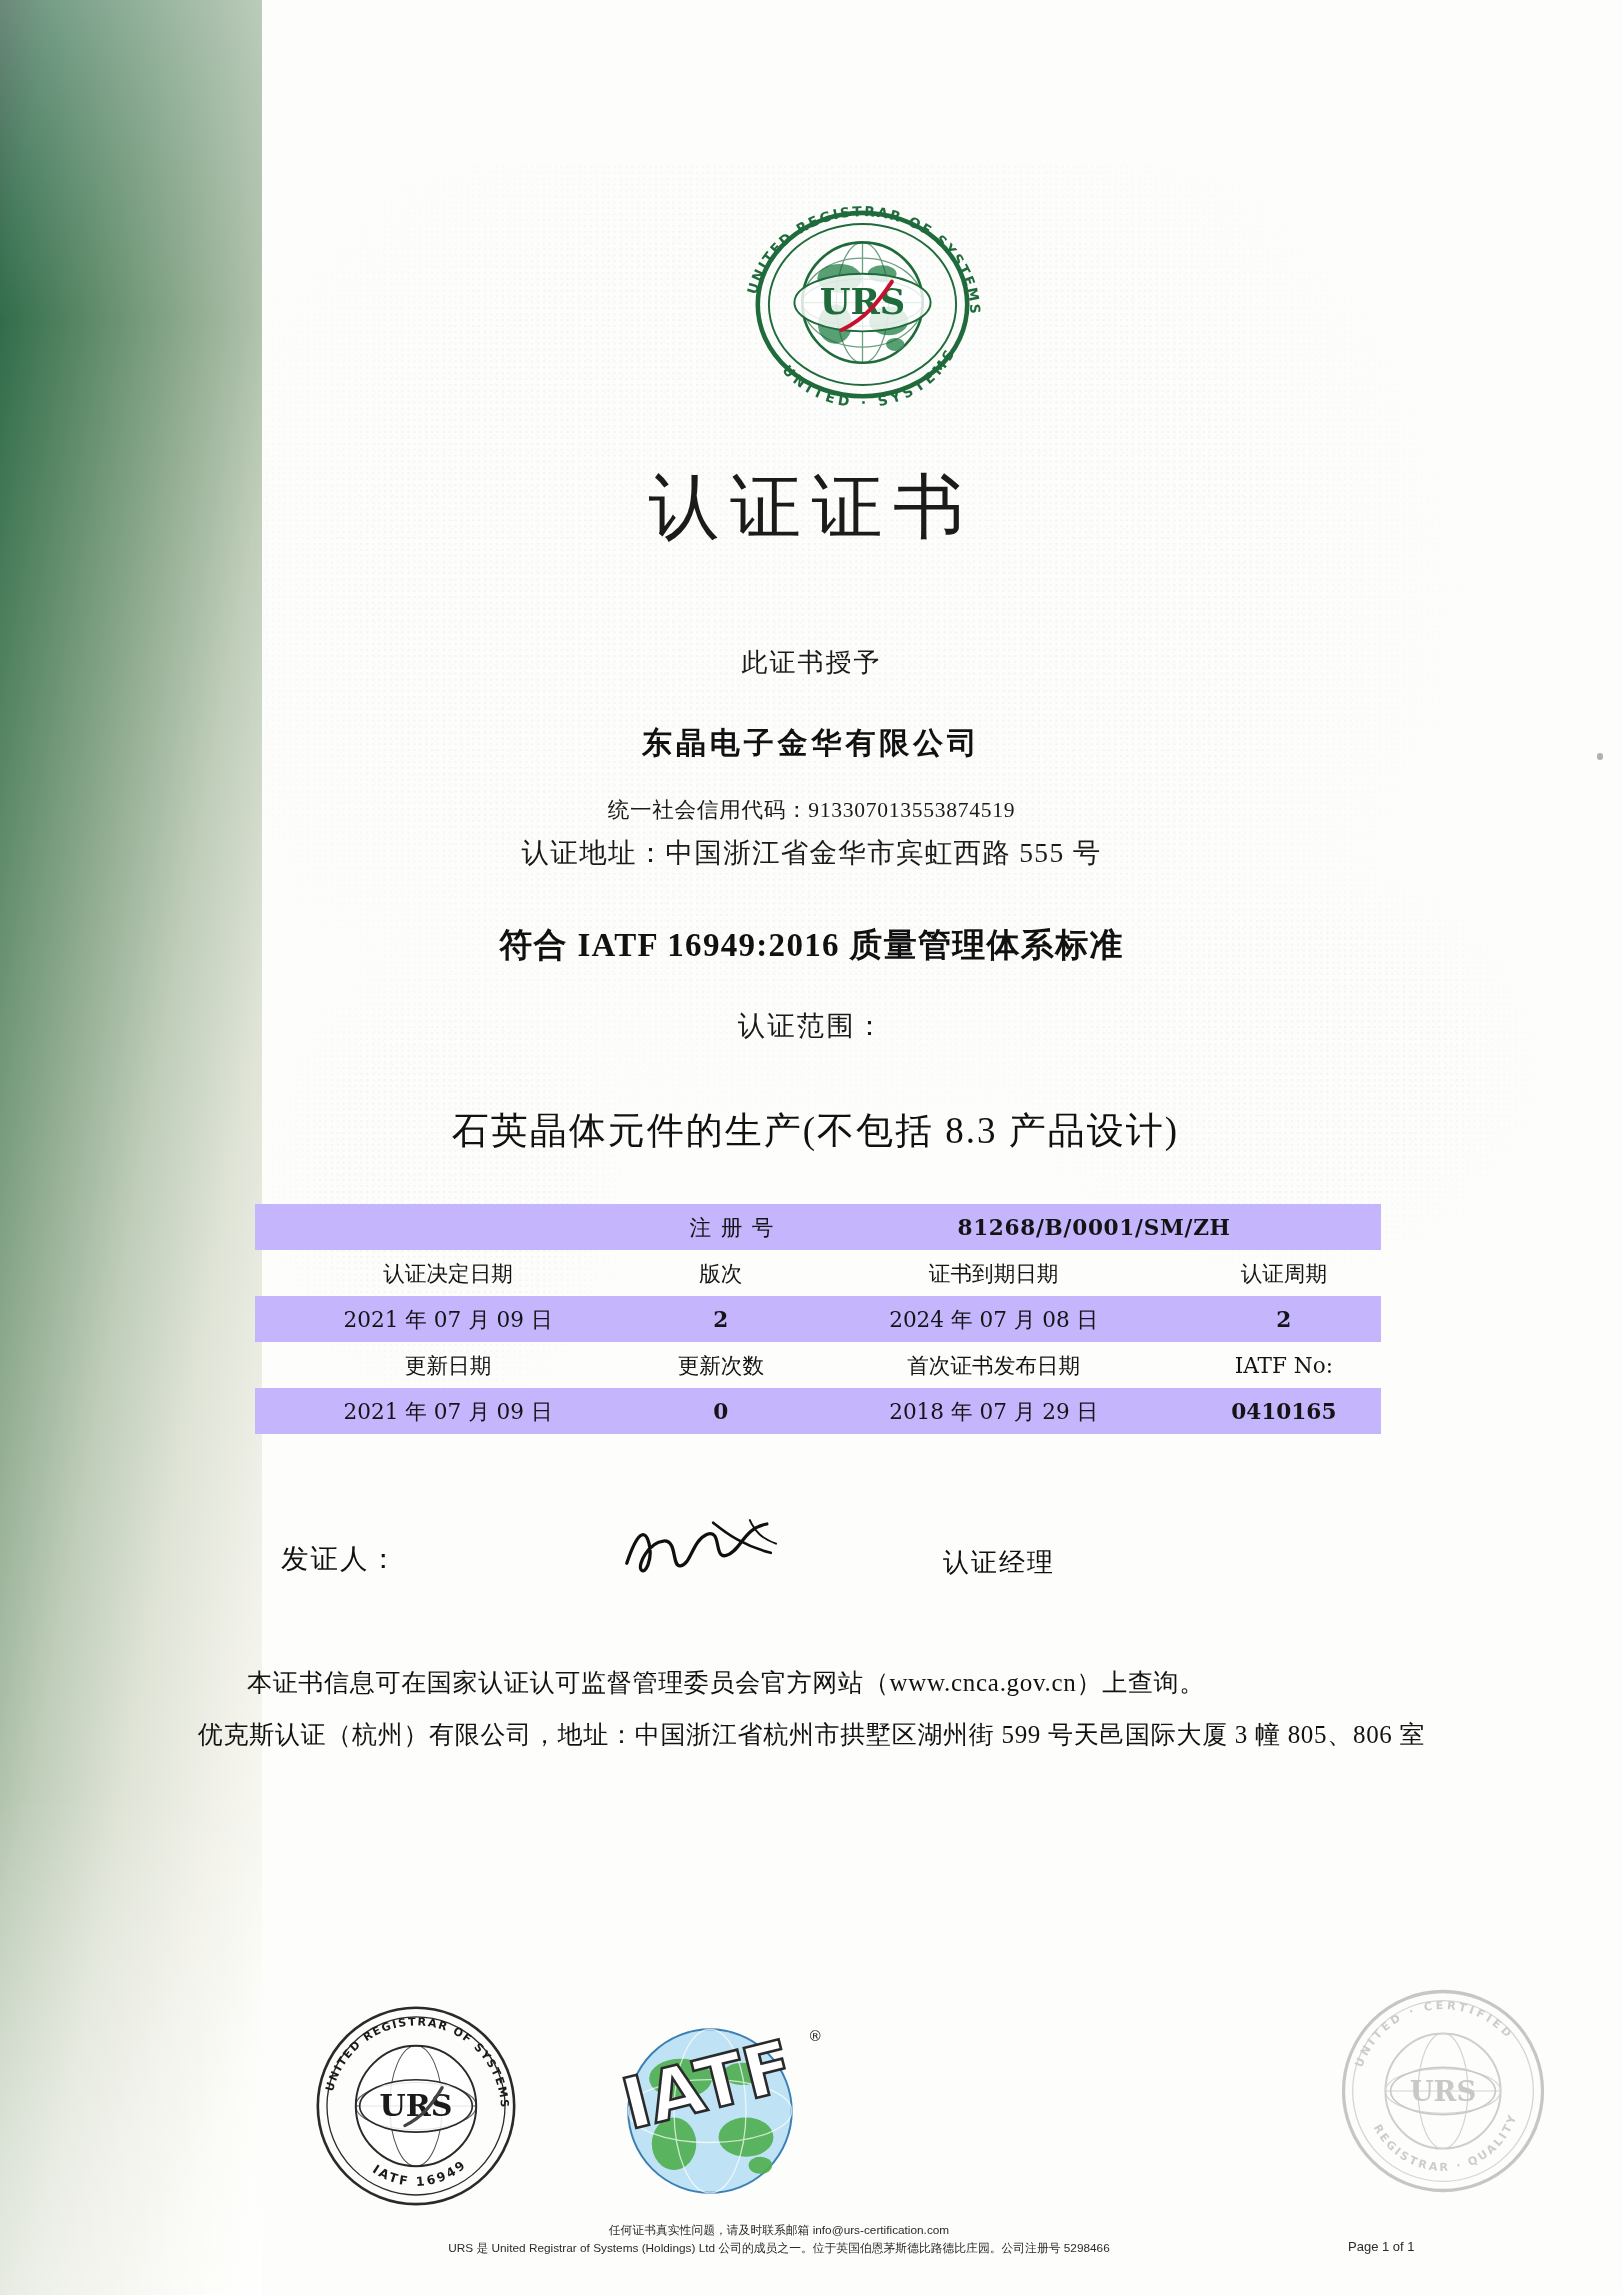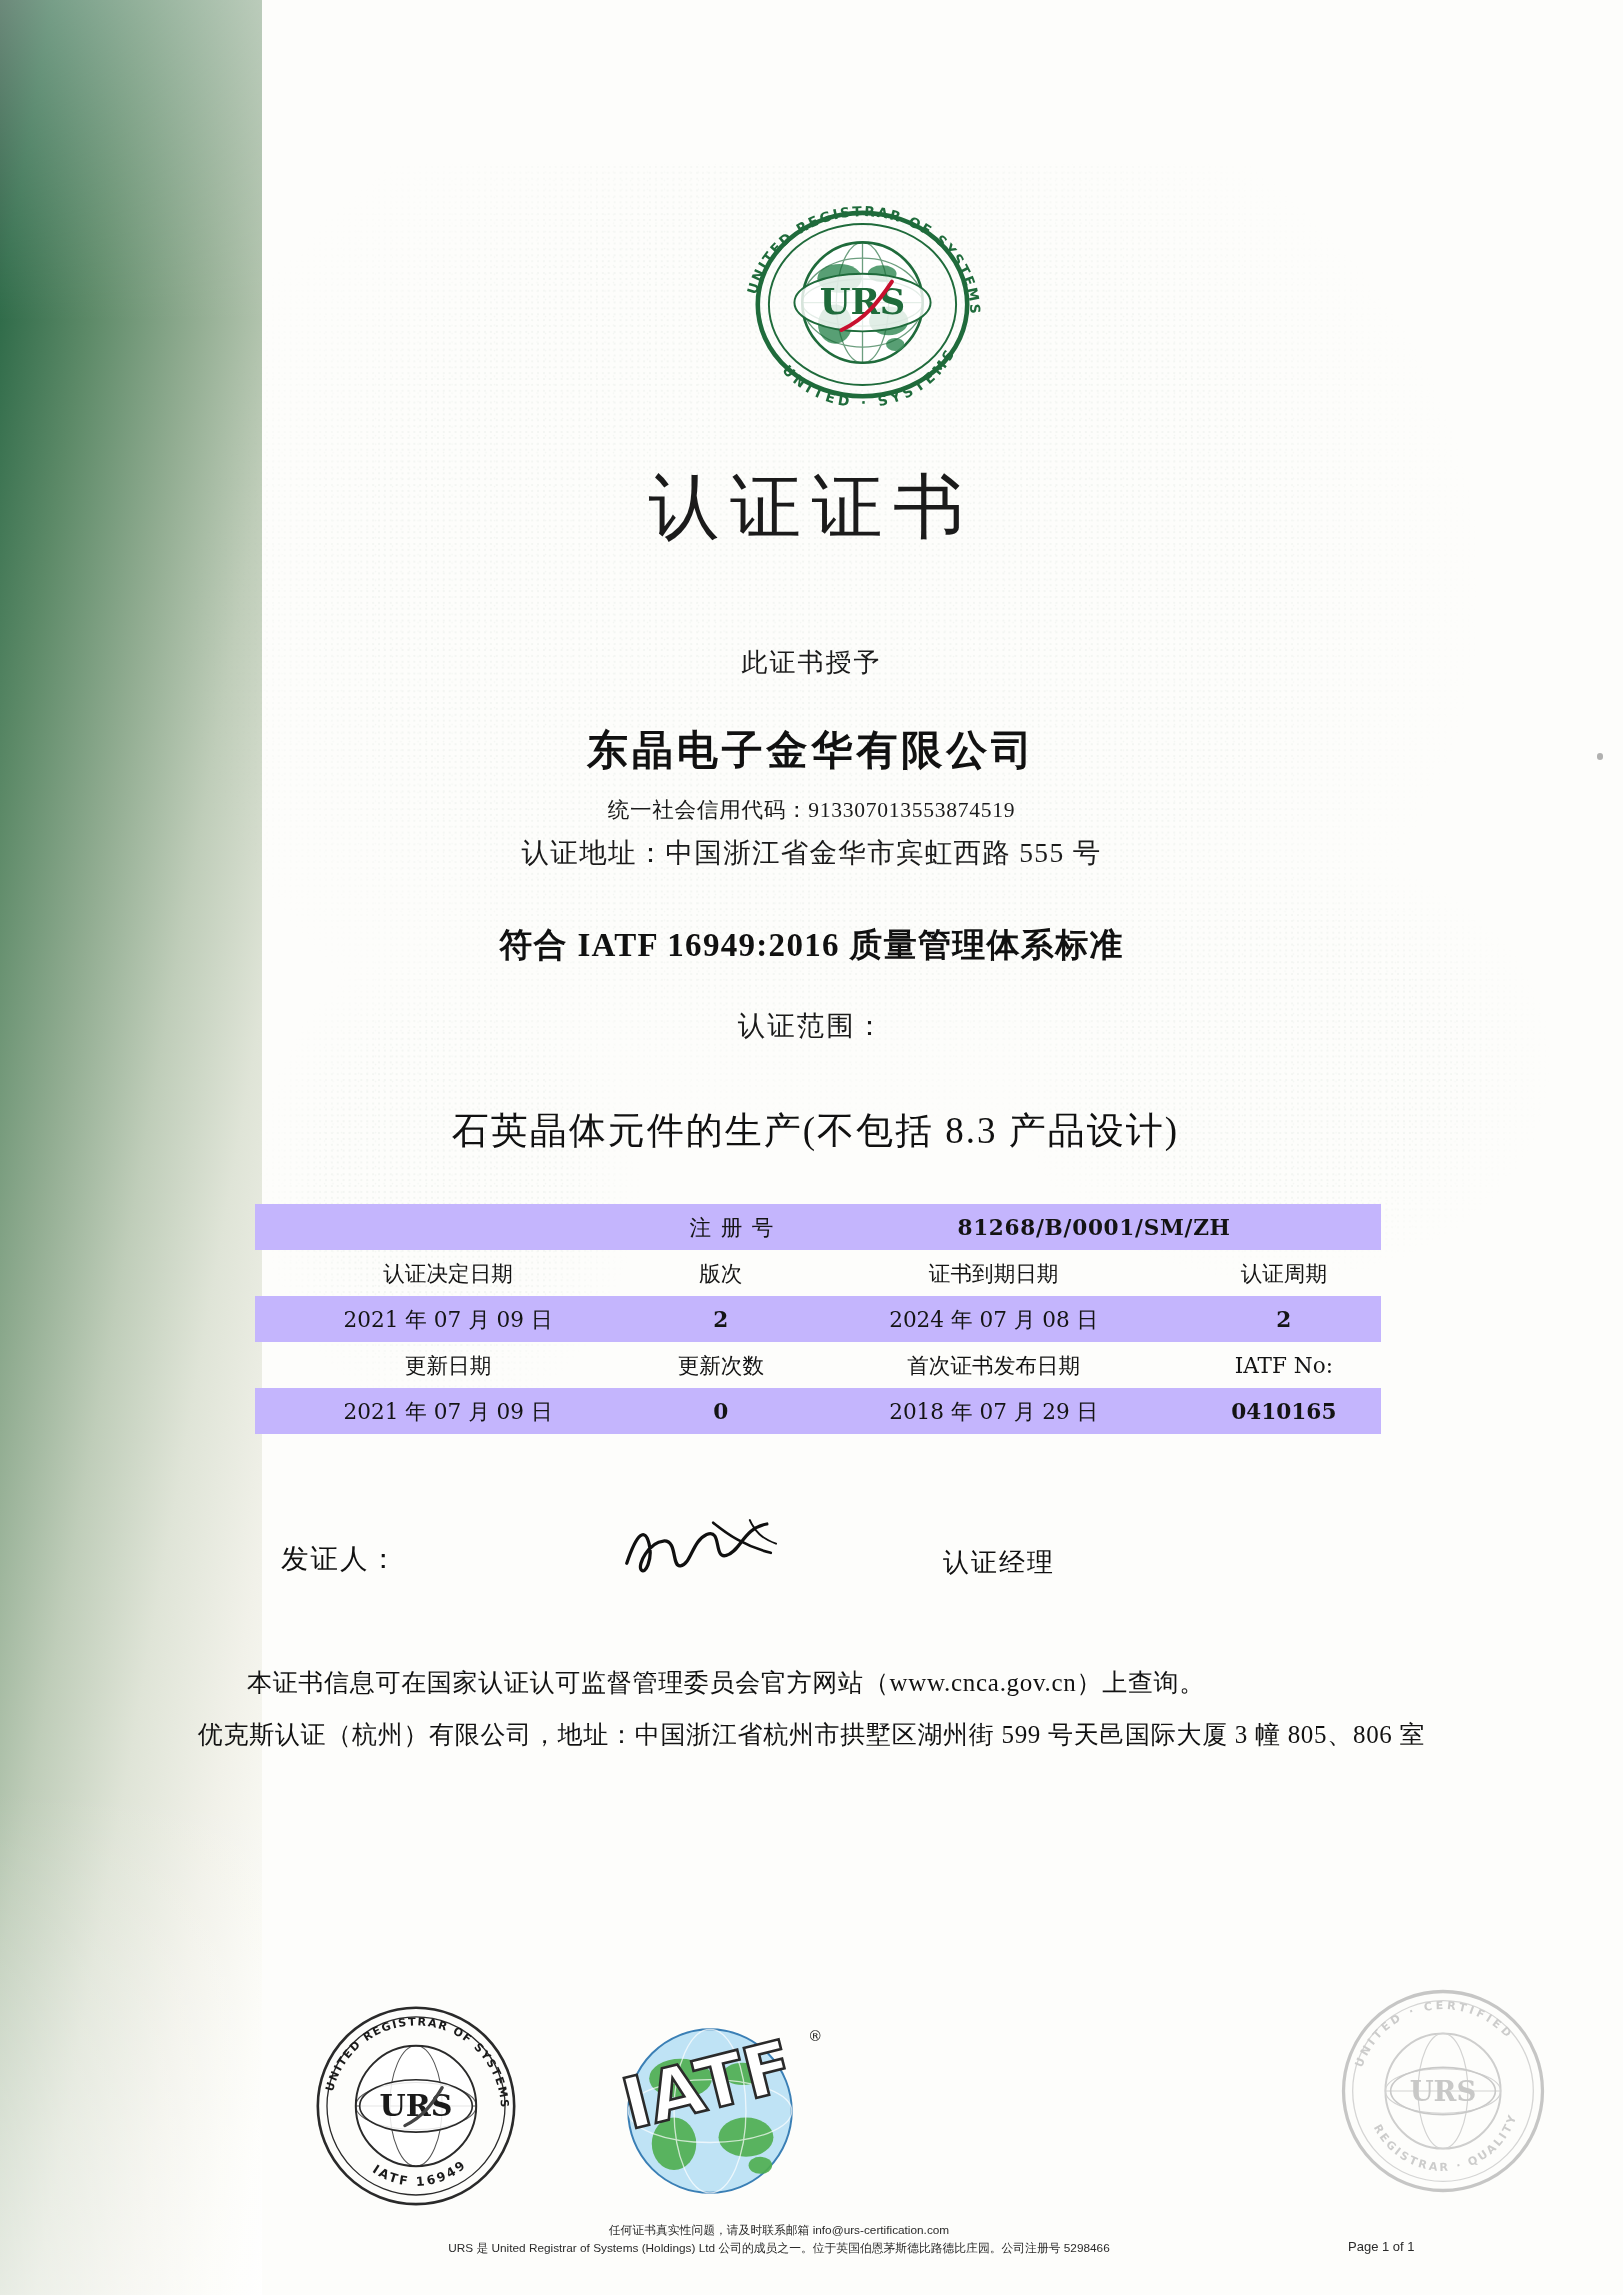--- a/index.html
+++ b/index.html
@@ -91,21 +91,21 @@
     font-size: 26px;
     letter-spacing: 2px;
     color: #1b1b1b;
   }
   .company-name {
     position: absolute;
     left: 0;
     top: 723px;
     width: 1623px;
     text-align: center;
-    font-size: 41px;
+    font-size: 30px;
     letter-spacing: 3.9px;
     font-weight: 600;
     color: #111111;
   }
   .credit-code {
     position: absolute;
     left: 0;
     top: 795px;
     width: 1623px;
     text-align: center;

